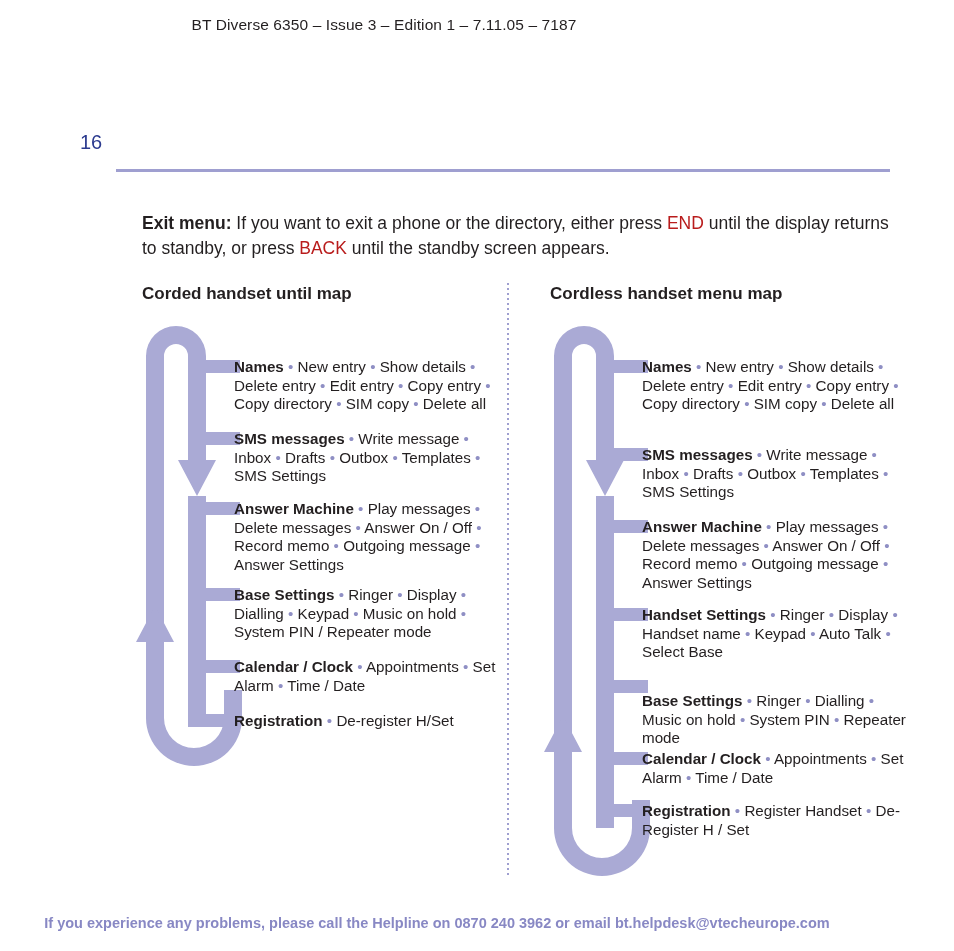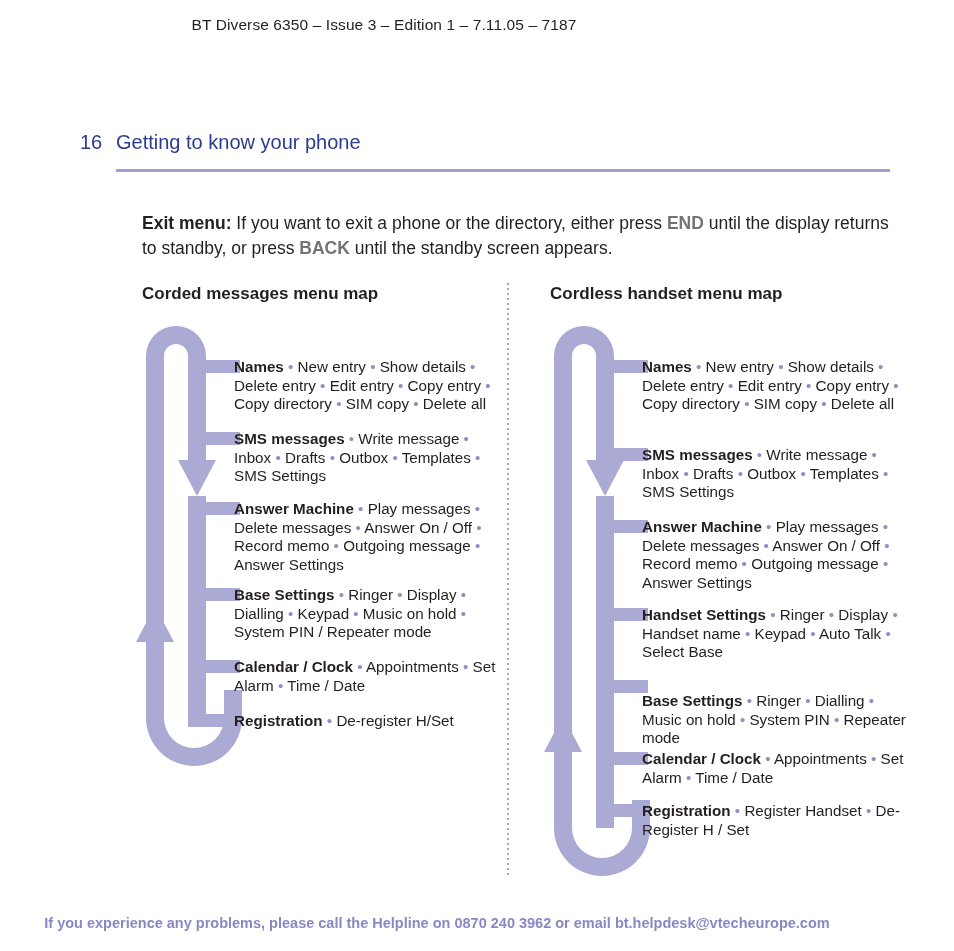--- a/index.html
+++ b/index.html
@@ -69,22 +69,22 @@
     position: absolute;
     top: 193px;
     left: 142px;
     width: 752px;
     font-size: 17.5px;
     line-height: 25.5px;
     color: #231f20;
   }
   .intro b { font-weight: bold; }
   .key {
-    color: #737373;
-    font-weight: bold;
+    color: #b91c1c;
+    font-weight: normal;
   }
 
   
   .col-title {
     position: absolute;
     font-size: 17px;
     font-weight: bold;
     color: #231f20;
     white-space: nowrap;
   }
@@ -152,29 +152,28 @@
     color: #8888c4;
   }
 </style>
 </head>
 <body>
 
 <div class="running-head">BT Diverse 6350 – Issue 3 – Edition 1 – 7.11.05 – 7187</div>
 
 <div class="page-head">
   <span class="folio">16</span>
-  <span class="chapter">Getting to know your phone</span>
 </div>
 <div class="head-rule"></div>
 
 <p class="intro">
   <b>Exit menu:</b><span> If you want to exit a phone or the directory, either press </span><span class="key">END</span><span> until the display returns to standby, or press </span><span class="key">BACK</span><span> until the standby screen appears.</span>
 </p>
 
-<div class="col-title" id="col-title-left">Corded messages menu map</div>
+<div class="col-title" id="col-title-left">Corded handset until map</div>
 <div class="col-title" id="col-title-right">Cordless handset menu map</div>
 
 <div class="divider"></div>
 
 <div class="menumap" id="menumap-left">
   <svg width="110" height="460" viewBox="0 0 110 460">
 
     <g fill="#aaaad5">
 
       <path d="M 4 36

